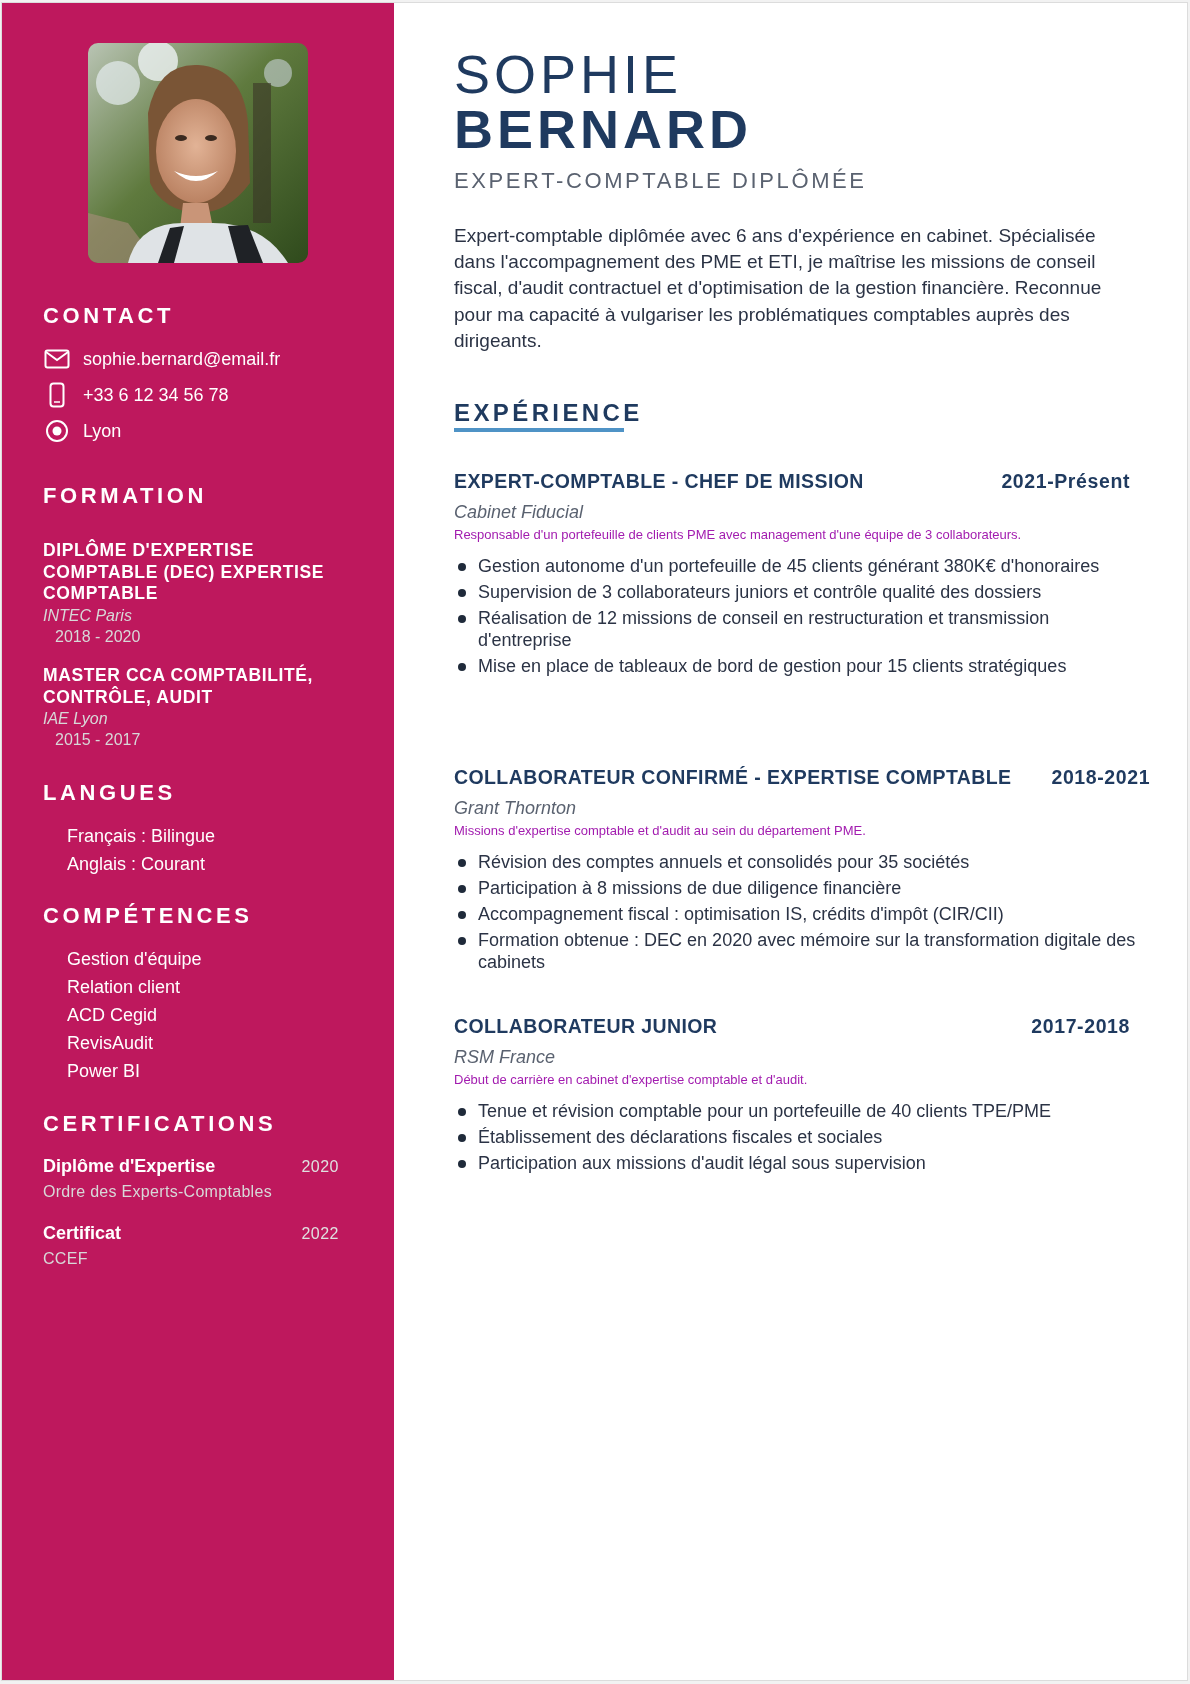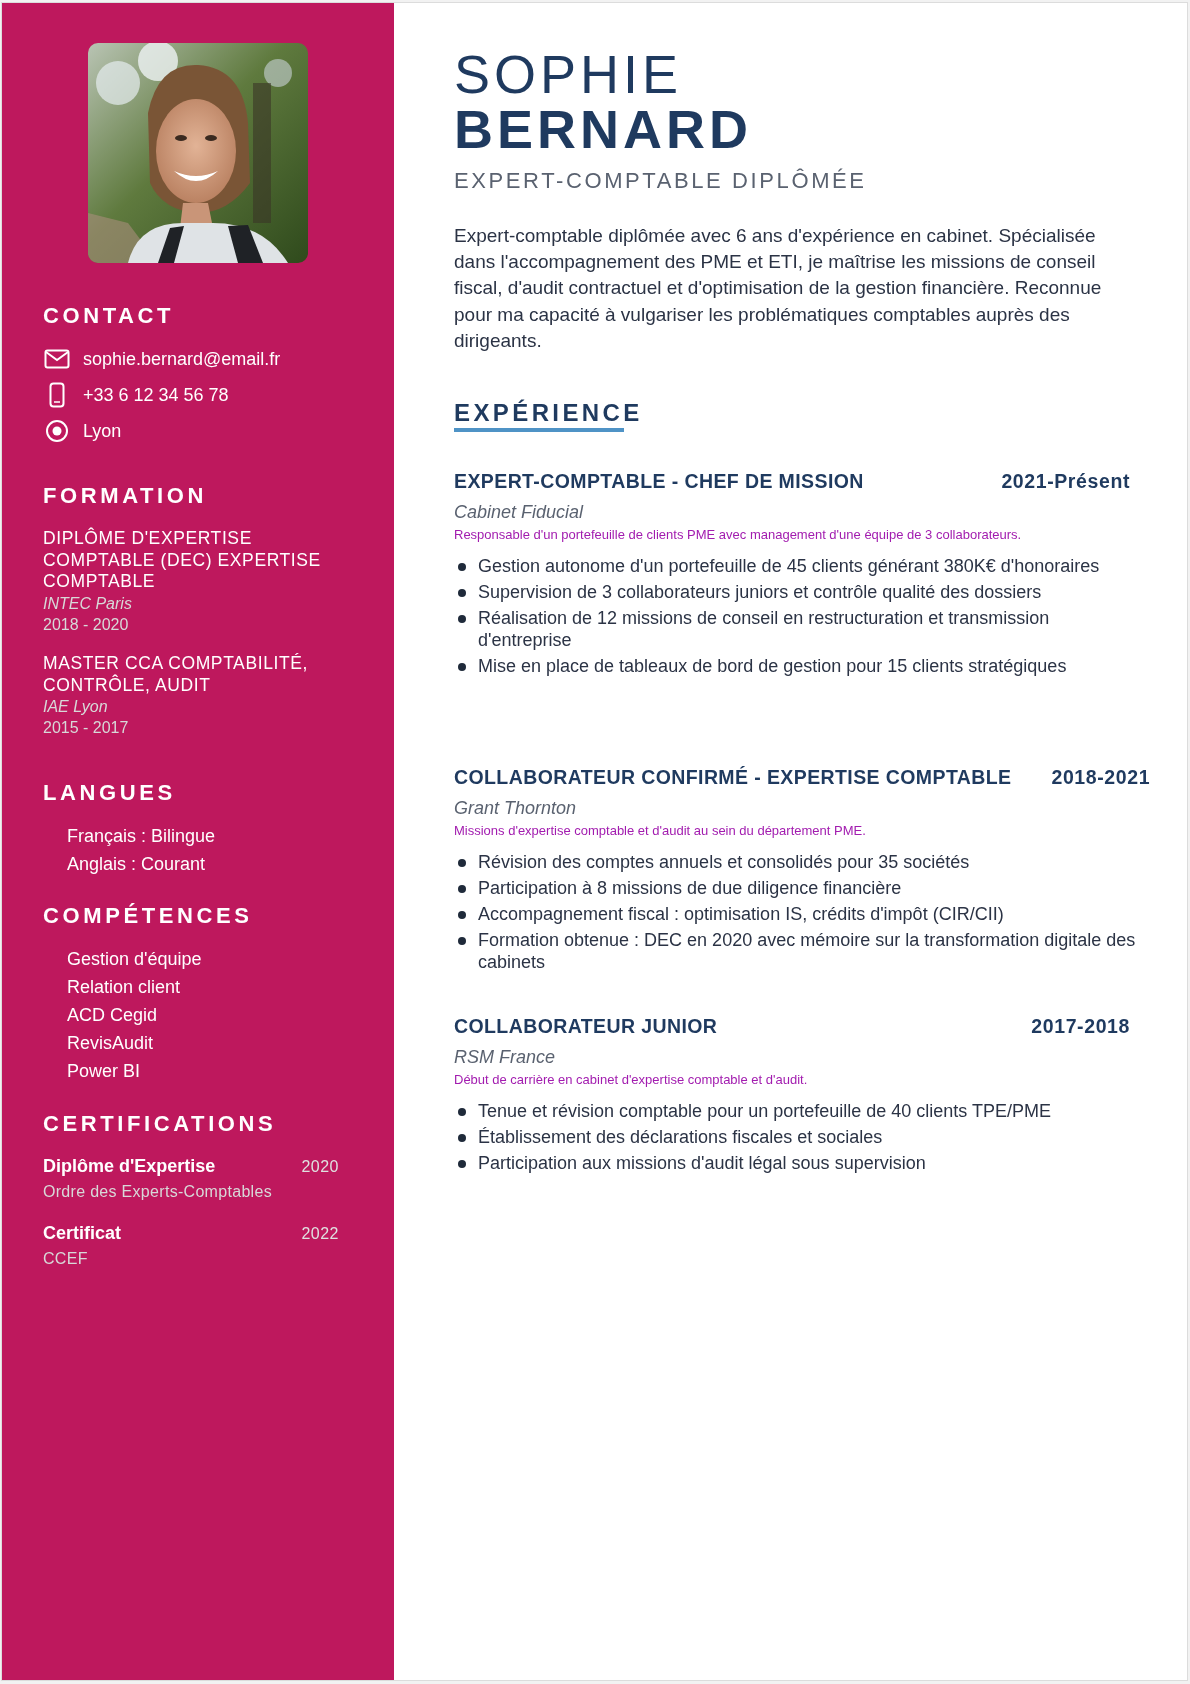--- a/index.html
+++ b/index.html
@@ -20,23 +20,23 @@
     position: absolute; left: 86px; top: 40px; width: 220px; height: 220px;
     border-radius: 10px; overflow: hidden;
   }
   .side-h {
     position: absolute; left: 41px; font-weight: bold; font-size: 22px;
     letter-spacing: 3.6px; color: #ffffff; margin: 0;
   }
   .contact-row { position: absolute; left: 41px; display: flex; align-items: center; font-size: 18px; color: #ffffff; }
   .contact-row .ic { width: 28px; height: 28px; margin-right: 12px; display: flex; align-items: center; justify-content: center; }
   .edu { position: absolute; left: 41px; width: 320px; }
-  .edu-title { font-weight: normal; font-size: 17.5px; line-height: 21.5px; letter-spacing: 0.6px; color: #fff; text-transform: uppercase; }
+  .edu-title { font-weight: bold; font-size: 17.5px; line-height: 21.5px; letter-spacing: 0.6px; color: #fff; text-transform: uppercase; margin-top: 12px; }
   .edu-school { font-style: italic; font-size: 16px; color: #d8d8d8; line-height: 21px; }
-  .edu-years { font-size: 16px; color: #d8d8d8; line-height: 21px; }
+  .edu-years { font-size: 16px; color: #d8d8d8; line-height: 21px; margin-left: 12px; }
   .list-plain { position: absolute; left: 41px; font-size: 18px; line-height: 28px; color: #fff; margin-left: 24px; }
   .cert { position: absolute; left: 41px; width: 296px; }
   .cert-top { display: flex; justify-content: space-between; align-items: baseline; }
   .cert-name { font-weight: bold; font-size: 18px; color: #fff; }
   .cert-year { font-size: 16px; color: #e0e0e0; letter-spacing: 0.5px; }
   .cert-org { font-size: 16px; color: #d8d8d8; margin-top: 6px; letter-spacing: 0.3px; }
 
   .main { position: absolute; left: 452px; top: 0; width: 725px; color: #2b3345; }
   .first-name { position: absolute; top: 40px; left: 0; font-size: 54px; letter-spacing: 4px; color: #1f3a5f; font-weight: normal; white-space: nowrap; }
   .last-name { position: absolute; top: 95px; left: 0; font-size: 54px; letter-spacing: 4px; color: #1f3a5f; font-weight: bold; white-space: nowrap; }

